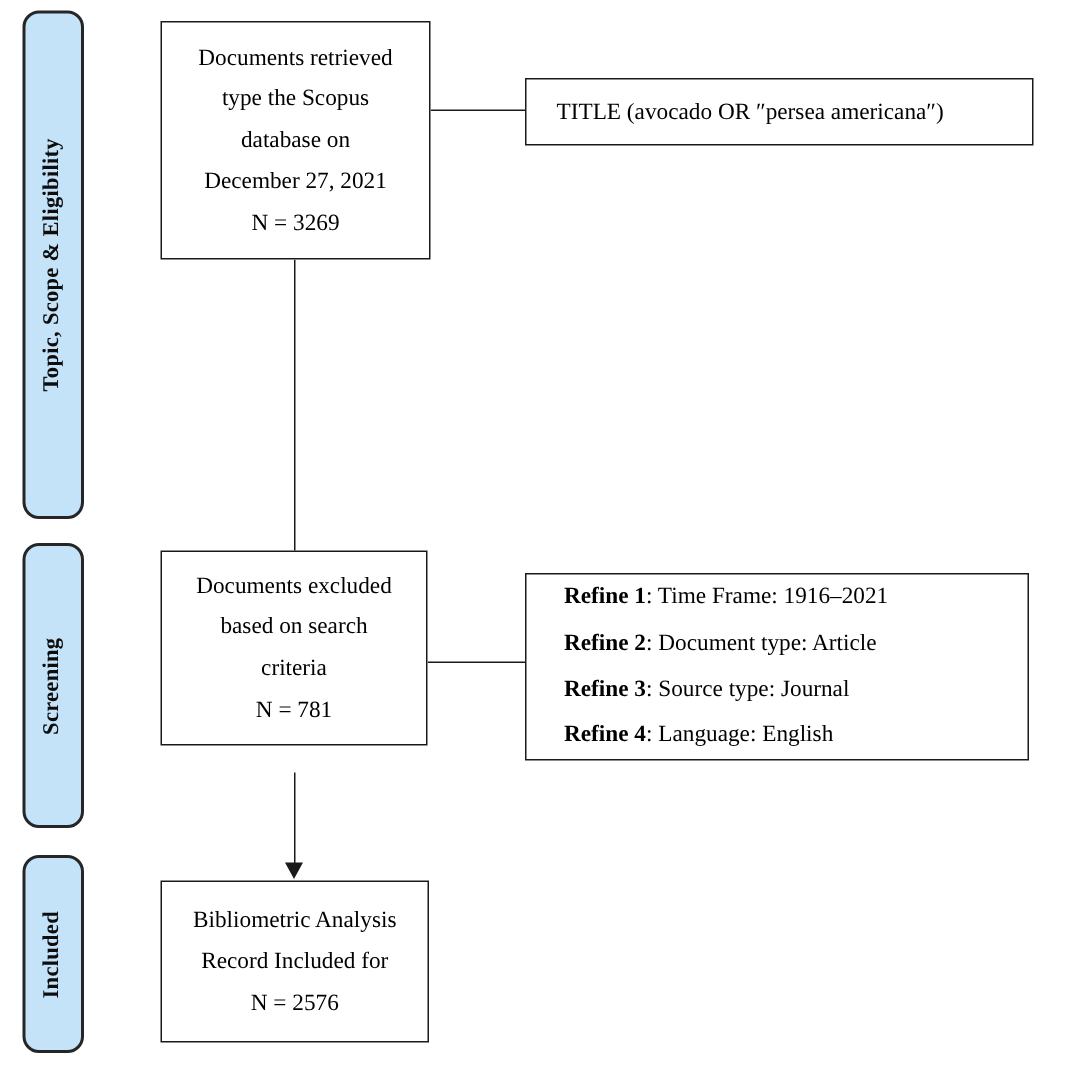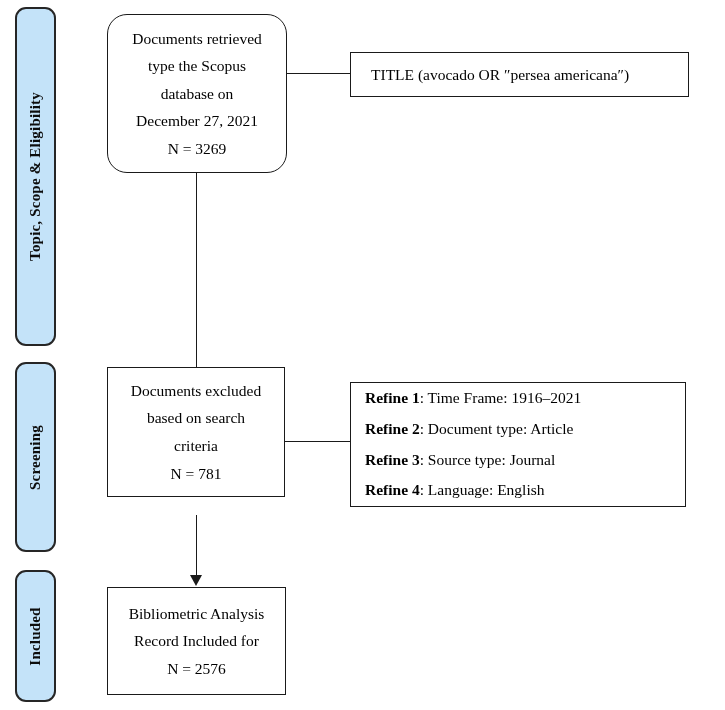--- a/index.html
+++ b/index.html
@@ -60,21 +60,21 @@
   }
   .box-center .line {
     display: block;
     white-space: nowrap;
   }
 
   .box-annot {
     display: flex;
     flex-direction: column;
     justify-content: center;
-    padding-left: 14px;
+    padding-left: 25px;
     font-size: 15.5px;
   }
   .annot-line {
     line-height: 1.98;
     white-space: nowrap;
   }
   .annot-key {
     font-weight: bold;
   }
   .title-box {
@@ -124,21 +124,21 @@
   <div class="hline" style="left:287px; top:73px; width:63px;"></div>
 
   <div class="vline" style="left:196px; top:173px; height:201px;"></div>
   <div class="arrowhead" style="left:190px; top:372px;"></div>
 
   <div class="hline" style="left:285px; top:441px; width:65px;"></div>
 
   <div class="vline" style="left:196px; top:515px; height:62px;"></div>
   <div class="arrowhead" style="left:190px; top:575px;"></div>
 
-  <div class="box box-center" style="left:107px; top:14px; width:180px; height:159px;border-radius:20px;">
+  <div class="box box-center" style="left:107px; top:14px; width:180px; height:159px;">
     <span class="line">Documents retrieved</span>
     <span class="line">type the Scopus</span>
     <span class="line">database on</span>
     <span class="line">December 27, 2021</span>
     <span class="line">N = 3269</span>
   </div>
 
   <div class="box box-center" style="left:107px; top:367px; width:178px; height:130px;">
     <span class="line">Documents excluded</span>
     <span class="line">based on search</span>

